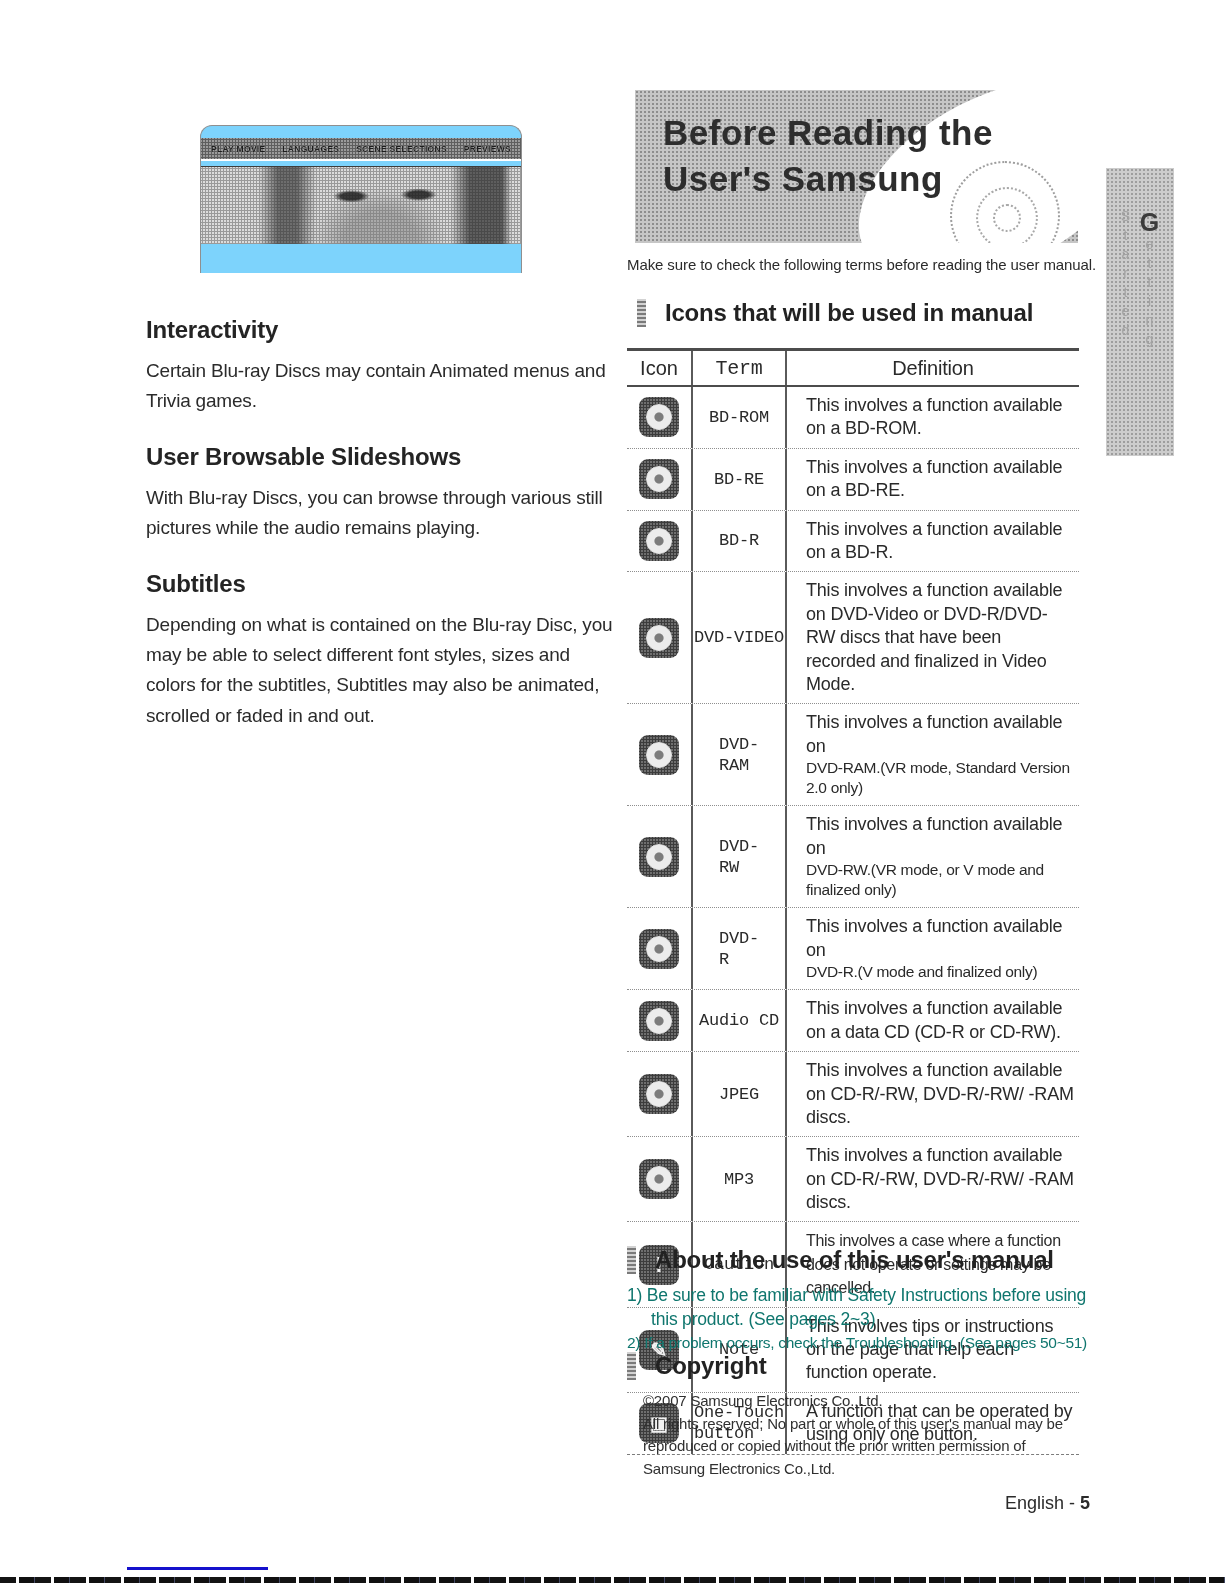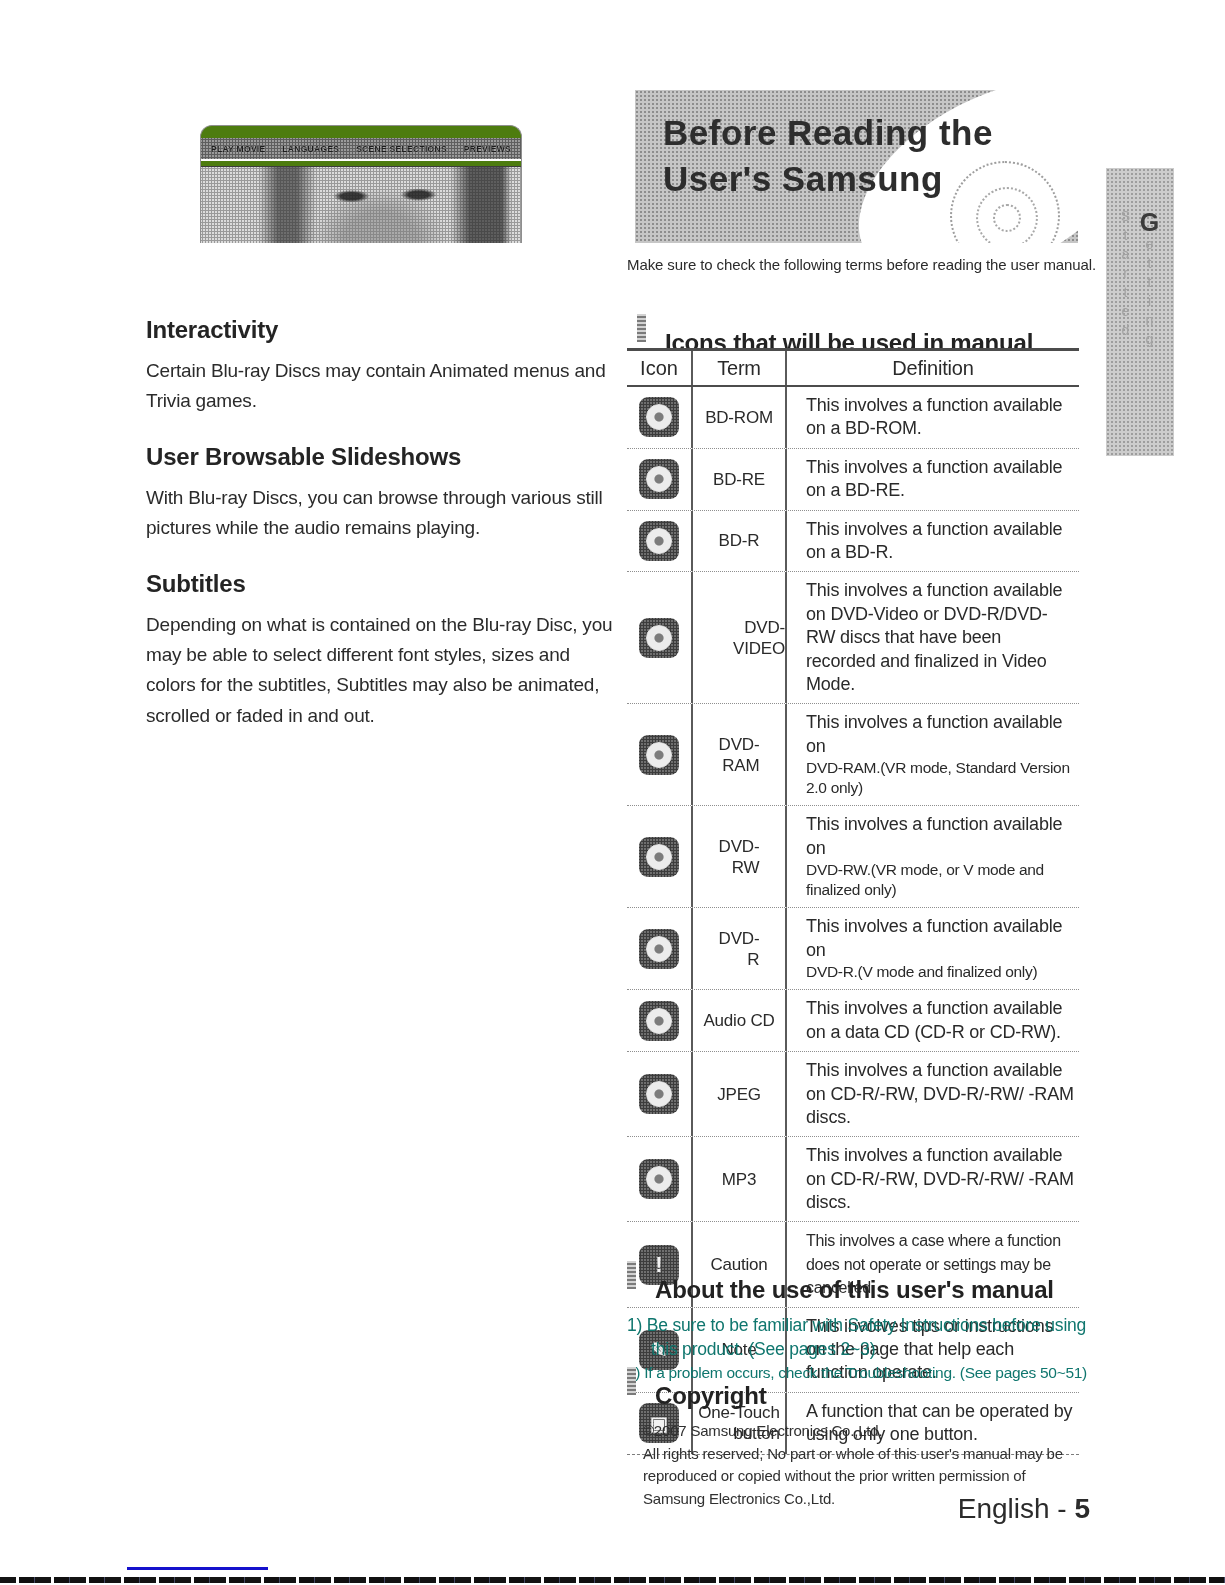--- a/index.html
+++ b/index.html
@@ -12,23 +12,23 @@
 
   
   .halftone {
     background-color:#c6c6c6;
     background-image:radial-gradient(#8d8d8d 1px, transparent 1.25px);
     background-size:4px 4px;
   }
 
   
   .photo {
-    position:absolute; left:200px; top:125px; width:322px; height:118px;
+    position:absolute; left:200px; top:125px; width:322px; height:148px;
     border:1px solid #8f8f8f; border-bottom:none;
-    border-radius:12px 12px 0 0; overflow:hidden; background:#4d7c0f;
+    border-radius:12px 12px 0 0; overflow:hidden; background:#7dd3fc;
   }
   .photo .menu-strip {
     position:absolute; left:0; top:12px; width:100%; height:23px;
     background-color:#9b9b9b;
     background-image:radial-gradient(#5e5e5e 1px, transparent 1.2px);
     background-size:3px 3px;
     display:flex; align-items:center; justify-content:space-between;
     padding:0 10px; border-bottom:2px solid #fff;
   }
   .photo .menu-strip span {
@@ -80,41 +80,41 @@
     position:absolute; left:627px; top:256px; width:470px;
     font-size:15px; color:#2b2b2b; letter-spacing:-.1px;
   }
 
   
   .section-heading { position:absolute; display:flex; align-items:center; }
   .section-bullet {
     width:9px; height:28px; margin-right:19px; flex:0 0 auto;
     background:repeating-linear-gradient(0deg,#7a7a7a 0 2px,#d2d2d2 2px 4px);
   }
-  .section-heading .heading-text { font-size:24px; font-weight:bold; color:#222; letter-spacing:-.2px;margin-top:30px; }
+  .section-heading .heading-text { font-size:24px; font-weight:bold; color:#222; letter-spacing:-.2px; }
 
   
   .left-col { position:absolute; left:146px; top:316px; width:478px; }
   .left-col h3 { font-size:24px; font-weight:bold; color:#242424; margin:26px 0 12px 0; letter-spacing:-.2px; }
   .left-col h3:first-child { margin-top:0; }
   .left-col p { font-size:19px; line-height:1.6; color:#2b2b2b; letter-spacing:-.2px; }
 
   
   .icons-table {
     position:absolute; left:627px; top:348px; width:452px;
     border-top:3px solid #4c4c4c; border-bottom:1px dashed #7c7c7c;
   }
   .trow { display:grid; grid-template-columns:64px 94px 1fr; }
   .trow + .trow { border-top:1px dotted #8f8f8f; }
   .trow.theader { border-bottom:2px solid #4c4c4c; }
   .tcell { padding:5px 0; display:flex; align-items:center; }
   .tcell.term-cell, .tcell.def-cell { border-left:2px solid #5a5a5a; }
   .theader .tcell { justify-content:center; font-size:20px; color:#2a2a2a; padding:4px 0; }
   .icon-cell { justify-content:center; }
-  .term-cell { justify-content:center; text-align:right; font-size:17px; color:#2a2a2a; white-space:pre-line; line-height:1.25; letter-spacing:-.2px; }
+  .term-cell { justify-content:center; text-align:left; font-size:17px; color:#2a2a2a; white-space:pre-line; line-height:1.25; letter-spacing:-.2px;font-family:Liberation Mono, monospace; }
   .def-cell { display:block; font-size:18px; line-height:1.3; color:#2a2a2a; padding:7px 4px 7px 19px; letter-spacing:-.2px; align-self:center; }
   .def-cell .def-main { display:inline; }
   .def-cell .note-text { display:block; font-size:15.5px; letter-spacing:-.3px; }
   .def-cell.condensed .def-main { font-size:16px; letter-spacing:-.3px; }
 
   .row-icon {
     width:40px; height:40px; border-radius:9px; position:relative;
     background-color:#6f6f6f;
     background-image:radial-gradient(#3c3c3c 1px, transparent 1.2px);
     background-size:3px 3px;
@@ -137,21 +137,21 @@
 
   .copyright-block { position:absolute; left:627px; top:1352px; width:462px; }
   .copyright-lines { margin-top:10px;margin-left:16px; }
   .copyright-lines .line { font-size:15px; line-height:1.5; color:#303030; letter-spacing:-.2px; }
 
   .about-block .section-heading, .copyright-block .section-heading { position:static; }
 
   
   .footer {
     position:absolute; left:840px; top:1493px; width:250px;
-    text-align:right; font-size:28px; color:#2b2b2b;
+    text-align:right; font-size:18px; color:#2b2b2b;
   }
   .footer .page-num { font-weight:bold; }
 
   
   .side-tab {
     position:absolute; left:1106px; top:168px; width:68px; height:288px;
     background-color:#cccccc;
     background-image:radial-gradient(#9d9d9d 1px, transparent 1.2px);
     background-size:4px 4px;
     display:flex; flex-direction:column; align-items:center; padding-top:40px;

